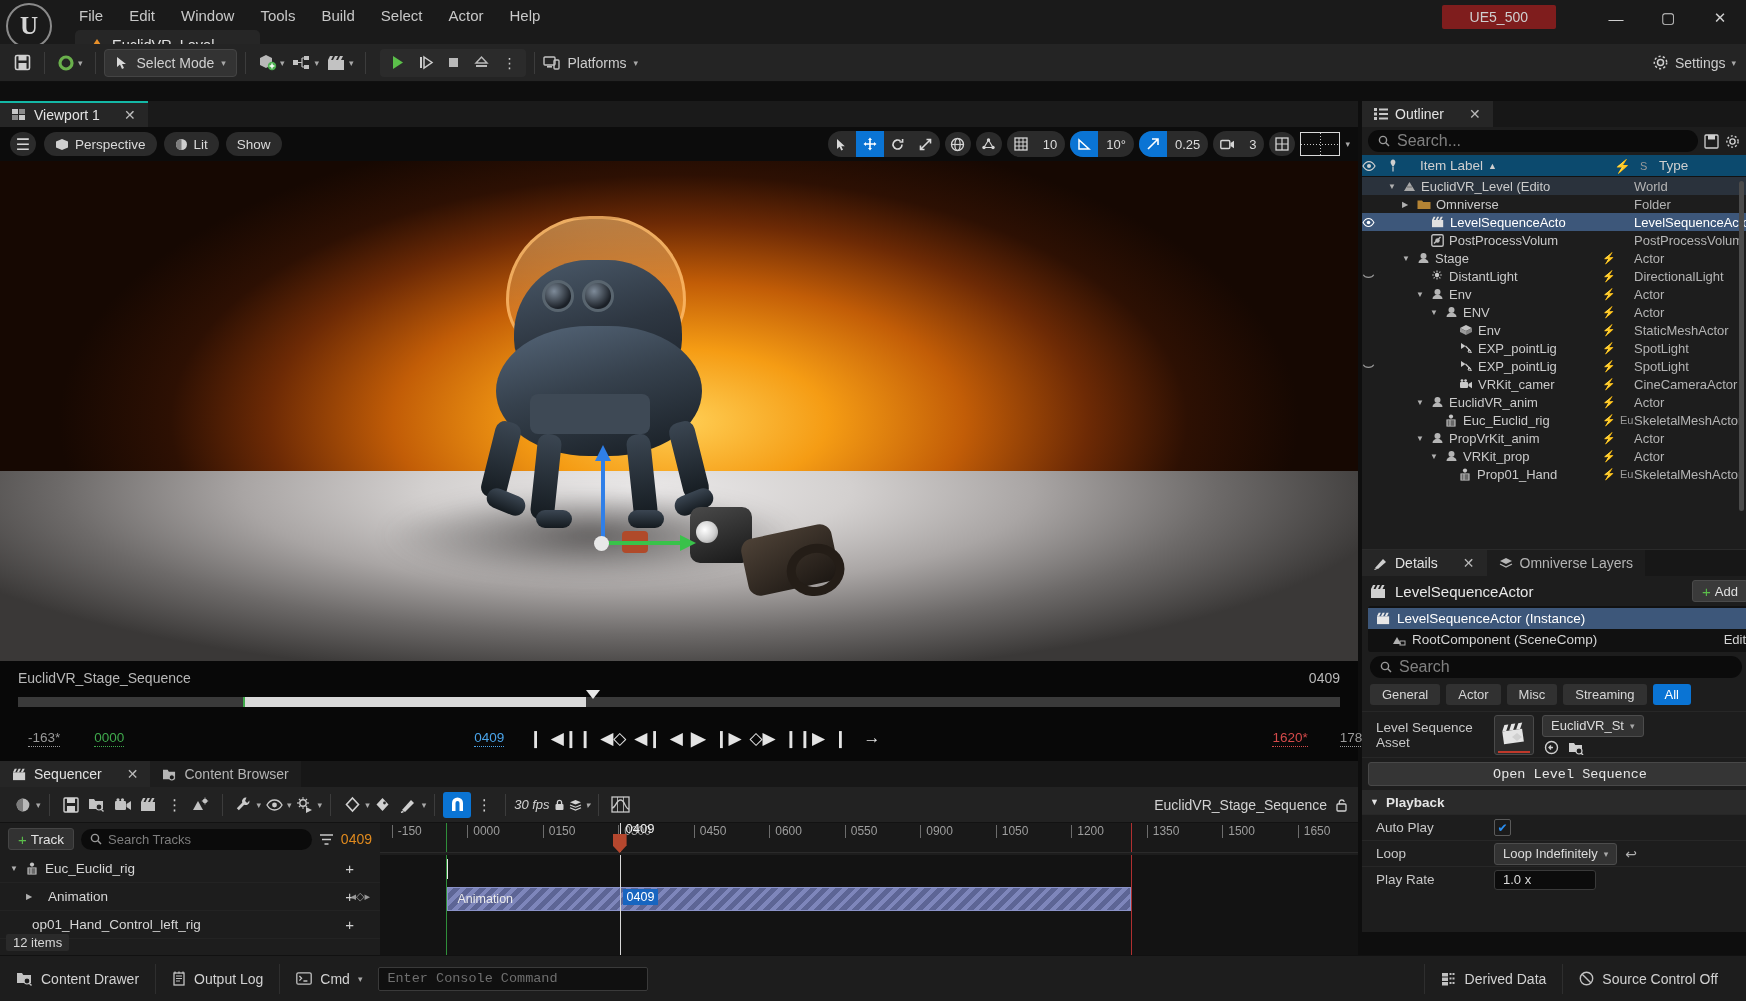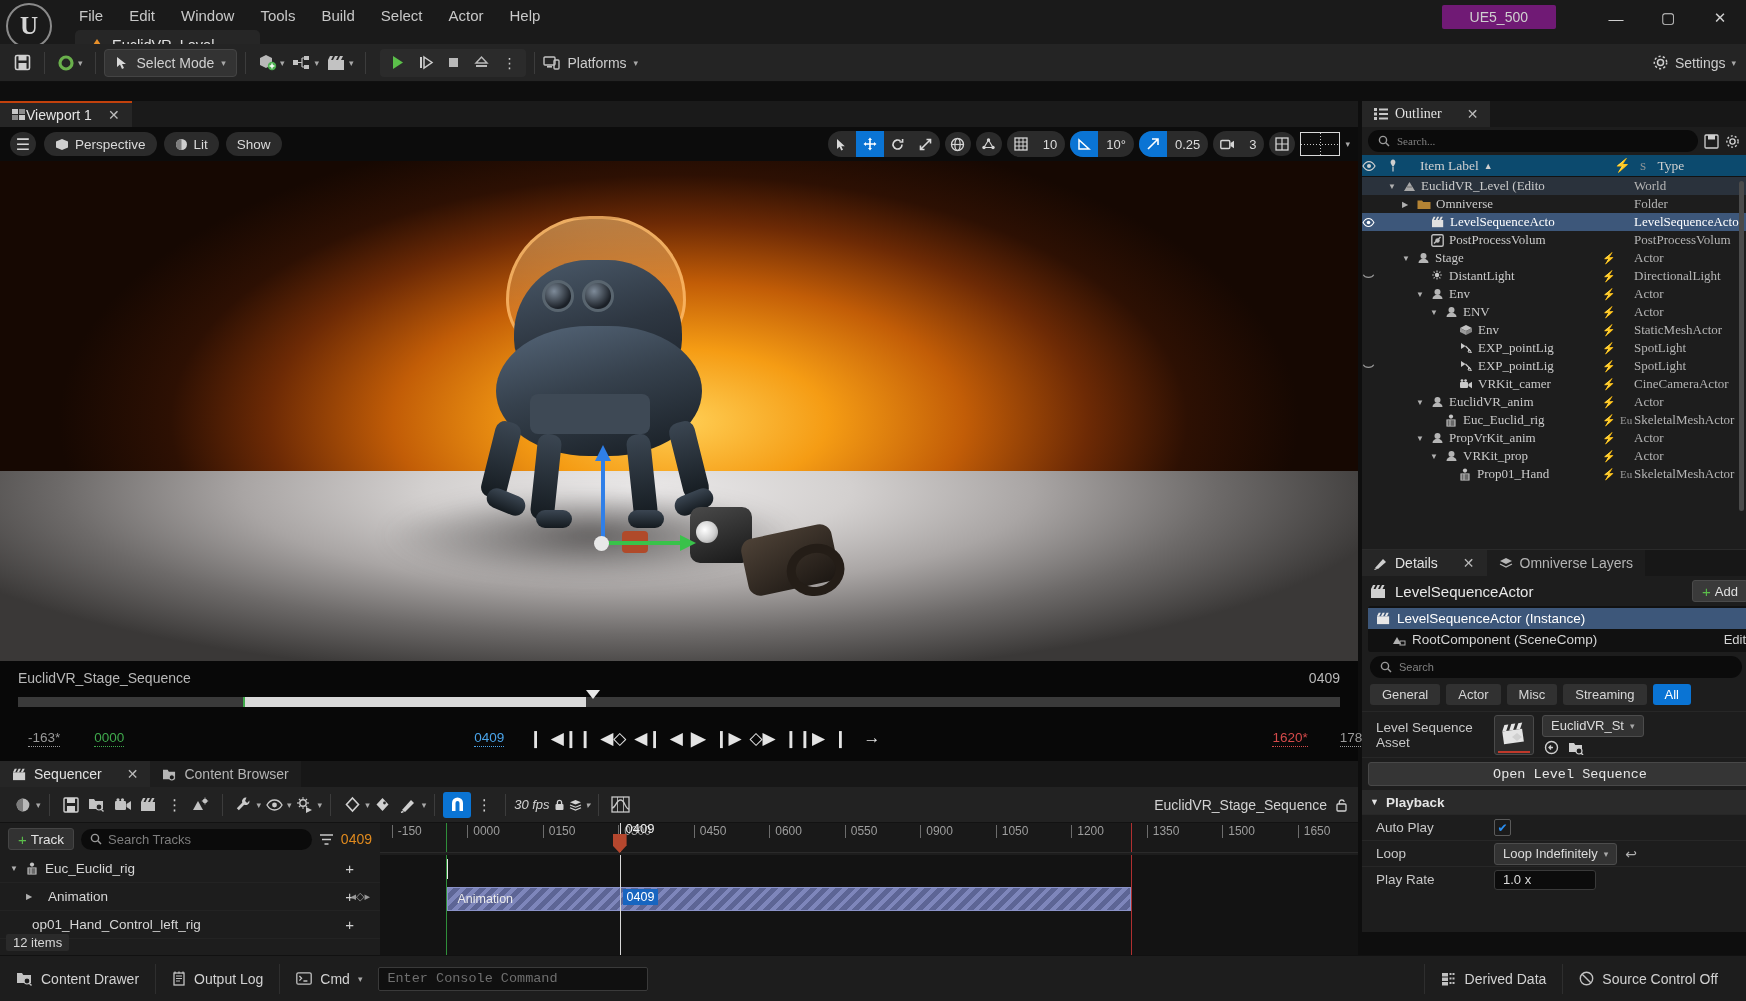--- a/index.html
+++ b/index.html
@@ -28,36 +28,36 @@
     display:flex; align-items:center; padding:0 22px 0 14px; font-size:14.5px; color:#e2e2e2;
     min-width:185px;
   }
   .tri-icon { width:16px; height:12px; margin-right:7px; position:relative; }
   .tri-icon:before {
     content:""; position:absolute; left:0; bottom:0;
     border-left:8px solid transparent; border-right:8px solid transparent; border-bottom:12px solid #e8902a;
   }
   .winbtns { position:absolute; right:0; top:0; display:flex; align-items:center; height:36px; }
   .winbtns .wb { width:52px; height:36px; display:flex; align-items:center; justify-content:center; color:#cfcfcf; font-size:15px; }
-  .projname { position:absolute; right:190px; top:5px; background:#701a75; padding:4px 28px; font-size:14px; color:#cfcfcf; border-radius:2px;}
+  .projname { position:absolute; right:190px; top:5px; background:#7f1d1d; padding:4px 28px; font-size:14px; color:#cfcfcf; border-radius:2px;}
 
   
   .maintoolbar { height:38px; background:#242424; display:flex; align-items:center; padding:0 8px; border-bottom:1px solid #101010; position:relative; }
   .tb-btn { height:28px; min-width:28px; display:flex; align-items:center; justify-content:center; border-radius:3px; color:#cacaca; padding:0 4px; font-size:14px;}
   .tb-sep { width:1px; height:22px; background:#3c3c3c; margin:0 8px; }
   .selmode { background:#333; border:1px solid #444; border-radius:4px; height:28px; display:flex; align-items:center; gap:7px; padding:0 10px; font-size:14px;}
   .playgroup { background:#2b2b2b; border-radius:4px; height:28px; display:flex; align-items:center; padding:0 3px; margin-left:6px;}
   .platform { display:flex; align-items:center; gap:7px; font-size:14px; color:#ccc;}
   .settings-right { position:absolute; right:10px; display:flex; align-items:center; gap:6px; font-size:14px; color:#ccc;}
   .caret { font-size:9px; color:#a8a8a8; }
 
   
   .viewport-panel { position:absolute; left:0; top:101px; width:1358px; height:660px; background:#1b1b1b;}
   .vp-tabrow { height:26px; background:#1a1a1a; display:flex; align-items:flex-end; }
-  .vp-tab { background:#262626; height:26px; display:flex; align-items:center; padding:0 12px; font-size:14px; color:#e4e4e4; border-top:2px solid #c2410c;}
+  .vp-tab { background:#262626; height:26px; display:flex; align-items:center; gap:8px; padding:0 12px; font-size:14px; color:#e4e4e4; border-top:2px solid #14b8a6;}
   .vp-tab .x { color:#bdbdbd; font-size:14px; margin-left:16px;}
   .vp-toolbar { height:34px; background:#0c0c0c; display:flex; align-items:center; padding:0 10px; position:relative;}
   .pill { height:24px; background:#2b2b2b; border-radius:12px; display:flex; align-items:center; gap:6px; padding:0 11px; font-size:13.5px; color:#dadada; margin-right:7px;}
   .rnd { width:26px; height:24px; background:#2b2b2b; border-radius:12px; display:flex; align-items:center; justify-content:center; color:#d5d5d5;}
   .vp-right { position:absolute; right:8px; display:flex; align-items:center; gap:5px;}
   .grp { display:flex; align-items:center; background:#2b2b2b; border-radius:13px; overflow:hidden; height:26px;}
   .grp .c { width:28px; height:26px; display:flex; align-items:center; justify-content:center; color:#d5d5d5; font-size:13px;}
   .grp .c.on { background:#0a74d4; color:#fff;}
   .grp .v { padding:0 8px; font-size:13px; color:#dcdcdc;}
   .layoutbox { width:40px; height:24px; border:1px solid #d8d8d8; position:relative;}
@@ -107,27 +107,27 @@
   .scrub-fill { position:absolute; left:17%; width:26%; top:0; height:10px; background:#d9d9d9;}
   .scrub-grn { position:absolute; left:17%; top:0; width:2px; height:10px; background:#3faa4a;}
   .scrub-hd { position:absolute; left:43%; top:-7px; width:0; height:0; border-left:7px solid transparent; border-right:7px solid transparent; border-top:9px solid #e8e8e8;}
   .tl-row { position:absolute; left:0; right:0; top:58px; height:38px; display:flex; align-items:center;}
   .num { font-size:13.5px; border-bottom:1px dotted currentColor; padding-bottom:1px;}
   .num.gray { color:#9a9a9a;} .num.green { color:#3fa84c;} .num.blue { color:#4aa3e8;} .num.red { color:#d44a4a;}
   .transport { display:flex; align-items:center; gap:8px; color:#e4e4e4; font-size:17px;}
   .transport span { cursor:default;}
 
   
-  .outliner { position:absolute; left:1362px; top:101px; width:384px; height:464px; background:#1d1d1d;font-family:Liberation Serif, serif;}
+  .outliner { position:absolute; left:1362px; top:101px; width:384px; height:464px; background:#1d1d1d;}
   .panel-tabs { height:26px; background:#171717; display:flex; align-items:flex-end;}
   .panel-tab { height:26px; background:#262626; display:flex; align-items:center; gap:7px; padding:0 12px; font-size:14px; color:#e2e2e2;}
   .panel-tab.inactive { background:#1d1d1d; color:#b4b4b4;}
   .panel-tab .x { margin-left:18px; color:#b9b9b9;}
   .search-row { height:28px; display:flex; align-items:center; padding:2px 6px; gap:6px; background:#1d1d1d;}
-  .search-box { flex:1; height:22px; background:#0b0b0b; border-radius:11px; display:flex; align-items:center; gap:7px; padding:0 10px; font-size:11px; color:#808080;}
+  .search-box { flex:1; height:22px; background:#0b0b0b; border-radius:11px; display:flex; align-items:center; gap:7px; padding:0 10px; font-size:16px; color:#808080;}
   .o-head { height:22px; background:#0c4a6e; display:flex; align-items:center; font-size:13.5px; color:#cfcfcf; border-bottom:1px solid #121212;justify-content:center;}
   .o-head .c1 { width:26px; text-align:center;} .o-head .c2 { width:26px; text-align:center;}
   .o-head .c3 { flex:1; padding-left:6px; display:flex; align-items:center; gap:5px;}
   .o-head .c4 { width:22px; text-align:center;} .o-head .c5 { width:112px; padding-left:6px;}
   .o-body { height:372px; overflow:hidden; position:relative;}
   .o-row { height:18px; display:flex; align-items:center; font-size:13px; color:#cacaca;}
   .o-row.sel { background:#3d577a; color:#fff;}
   .o-row.hdr { background:#2a323c;}
   .o-eye { width:26px; text-align:center; color:#cfcfcf; font-size:12px;}
   .o-label { flex:1; display:flex; align-items:center; gap:5px; overflow:hidden; white-space:nowrap;}

